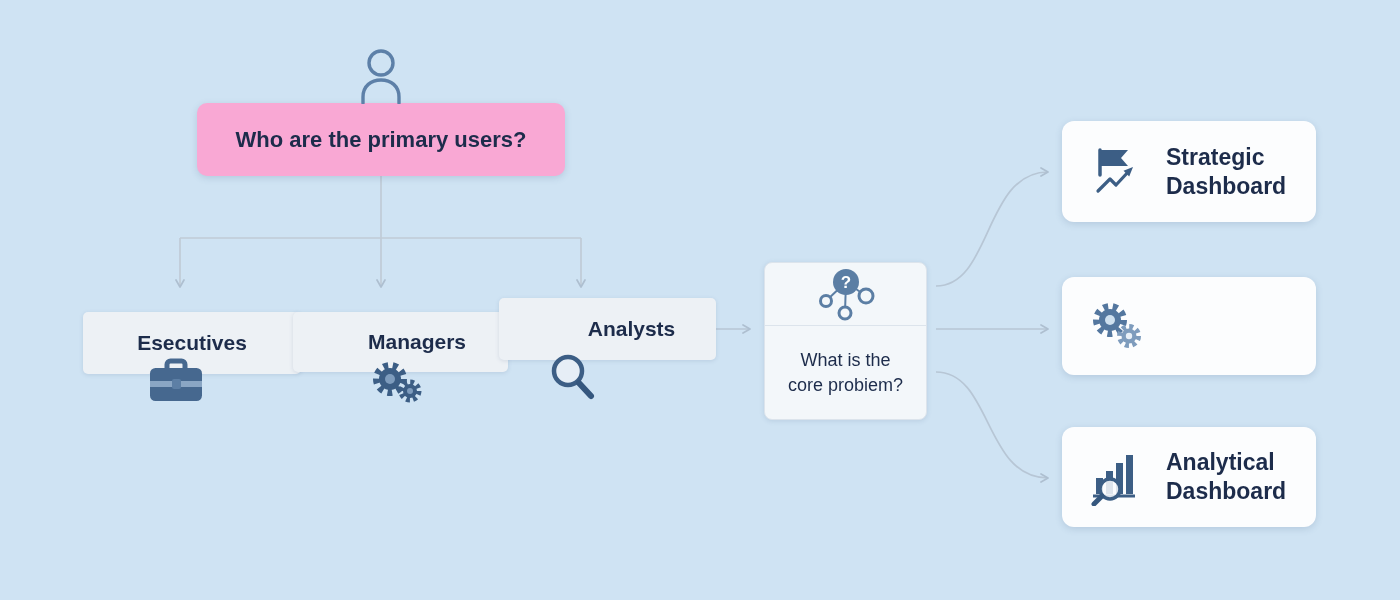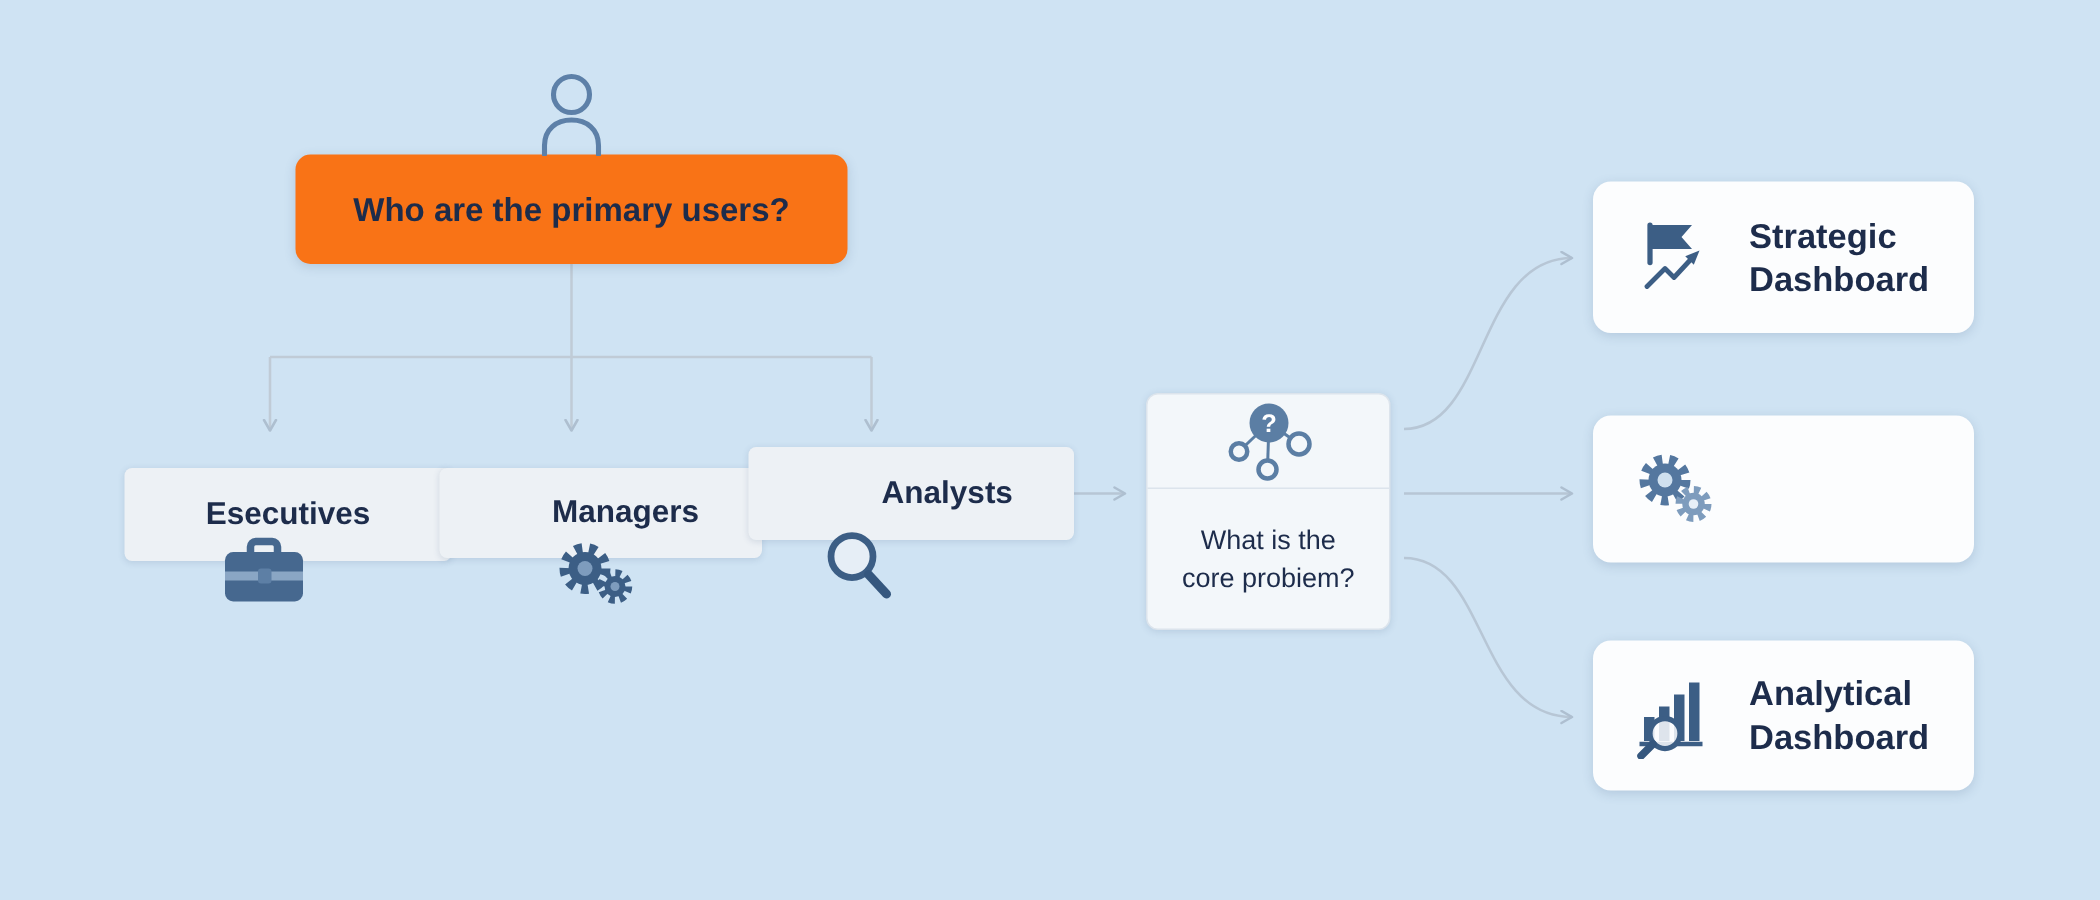--- a/index.html
+++ b/index.html
@@ -3,21 +3,21 @@
 <meta charset="utf-8">
 <style>
   html,body{margin:0;padding:0;background:#cfe3f3;}
   .canvas{
     position:relative;width:1400px;height:600px;background:#cfe3f3;
     font-family:"Liberation Sans",sans-serif;color:#1d2c4b;overflow:hidden;
   }
   svg.connectors{position:absolute;left:0;top:0;z-index:1;}
   .abs{position:absolute;z-index:3;}
   .card{
-    position:absolute;z-index:2;background:#f97316;border-radius:10px;
+    position:absolute;z-index:2;background:#f9a8d4;border-radius:10px;
     box-shadow:0 2px 7px rgba(60,90,130,0.18);
     display:flex;align-items:center;justify-content:center;color:#1d2c4b;
   }
   .root{left:197px;top:103px;width:368px;height:73px;font-size:22px;font-weight:600;}
   .user{background:#edf1f5;border-radius:5px;font-size:21px;font-weight:600;
         box-shadow:0 1px 4px rgba(60,90,130,0.15);}
   .u0{left:83px;top:312px;width:218px;height:62px;}
   .u1{left:293px;top:312px;width:182px;height:60px;padding-left:33px;}
   .u2{left:499px;top:298px;width:169px;height:62px;padding-left:48px;}
   .decision{

